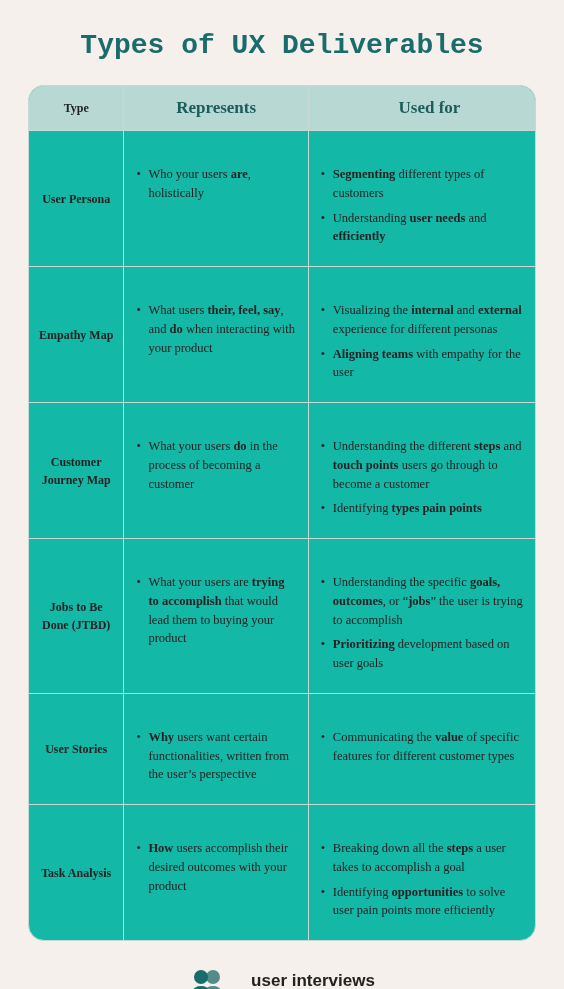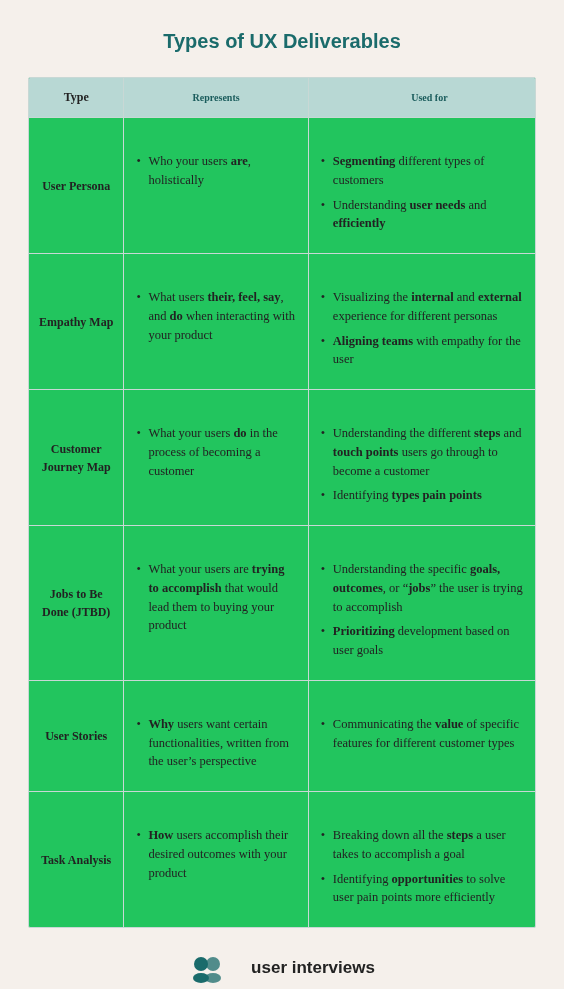--- a/index.html
+++ b/index.html
@@ -7,43 +7,43 @@
       width: 564px;
       min-height: 989px;
       background: #f5f0eb;
       font-family: Georgia, 'Times New Roman', serif;
       display: flex;
       flex-direction: column;
       align-items: center;
       padding: 30px 28px 30px 28px;
     }
     h1 {
-      font-size: 20px;
+      font-size: 28px;
       font-weight: 700;
       color: #1a6b6b;
       text-align: center;
       margin-bottom: 24px;
-      font-family: Liberation Sans, sans-serif;
+      font-family: Liberation Mono, monospace;
     }
     .table-wrap {
       width: 100%;
       border: 1.5px solid #c8d8d5;
-      border-radius: 2px;
+      border-radius: 16px;
       overflow: hidden;
-      background: #22c55e;
+      background: #14b8a6;
     }
     table {
       width: 100%;
       border-collapse: collapse;
     }
     thead tr th {
       background: #b8d8d4;
       color: #1a5c5c;
       font-weight: 700;
-      font-size: 10px;
+      font-size: 17px;
       padding: 12px 10px;
       text-align: center;
       border-right: 1.5px solid #c8d8d5;
       border-bottom: 1.5px solid #c8d8d5;
     }
     thead tr th:last-child { border-right: none; padding-left: 25px; }
     tbody tr td {
       border-right: 1.5px solid #c8d8d5;
       border-bottom: 1.5px solid #c8d8d5;
       padding: 14px 10px;

